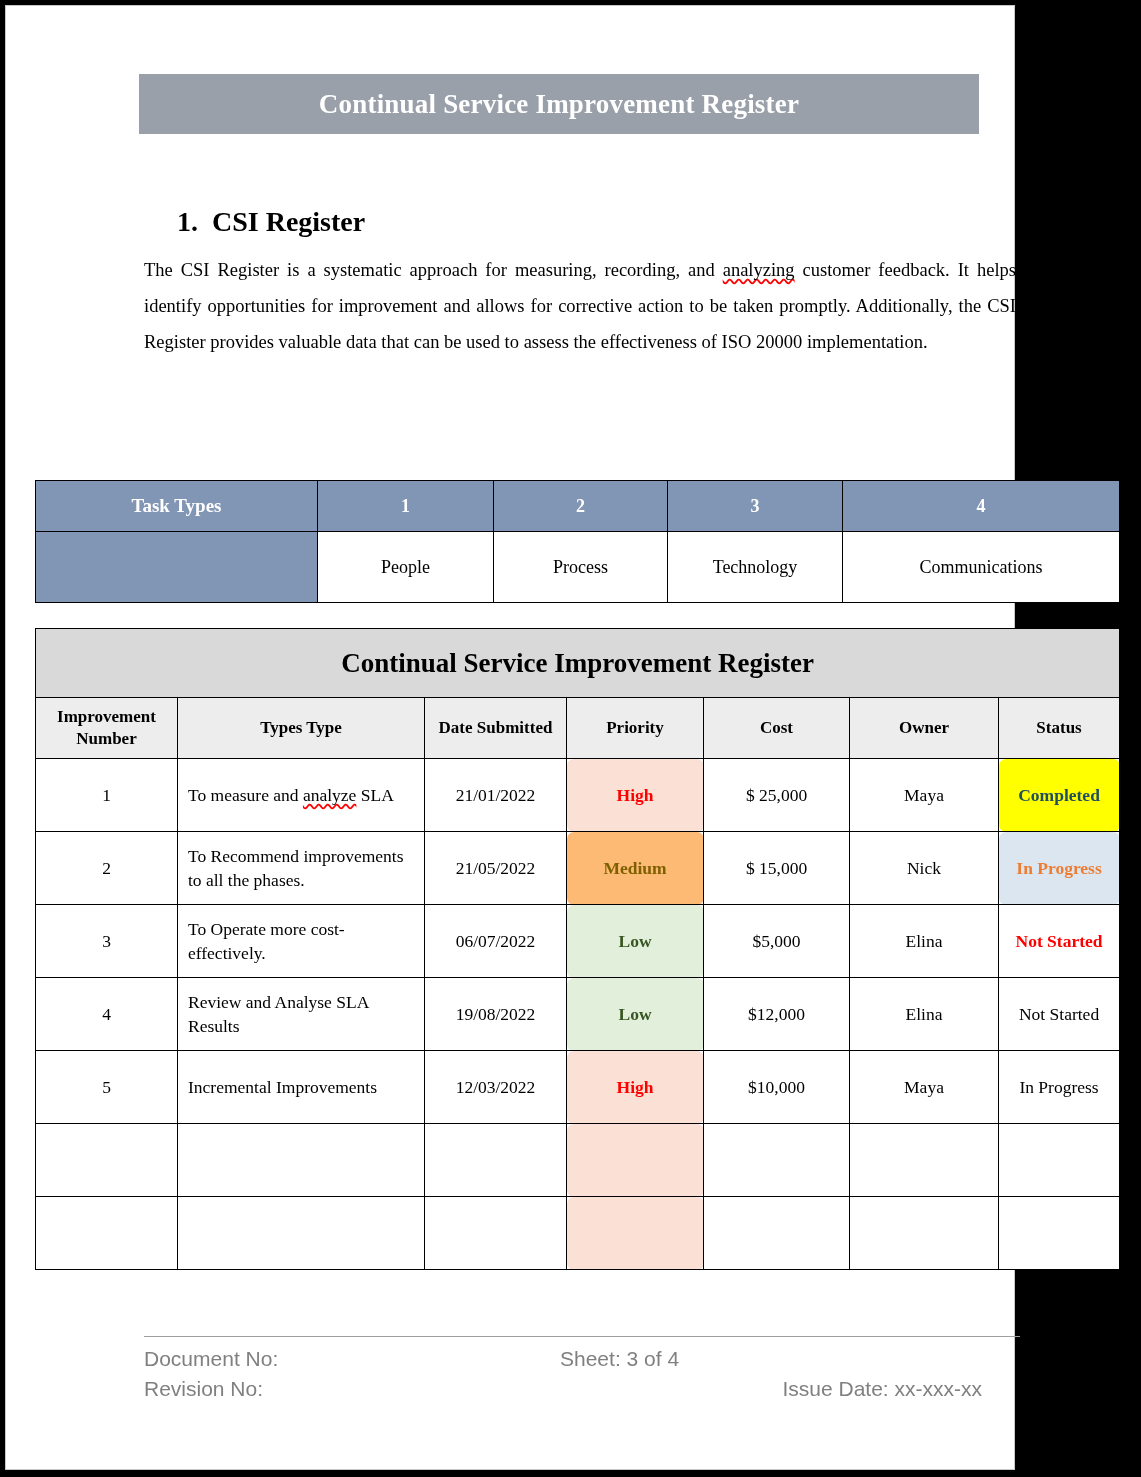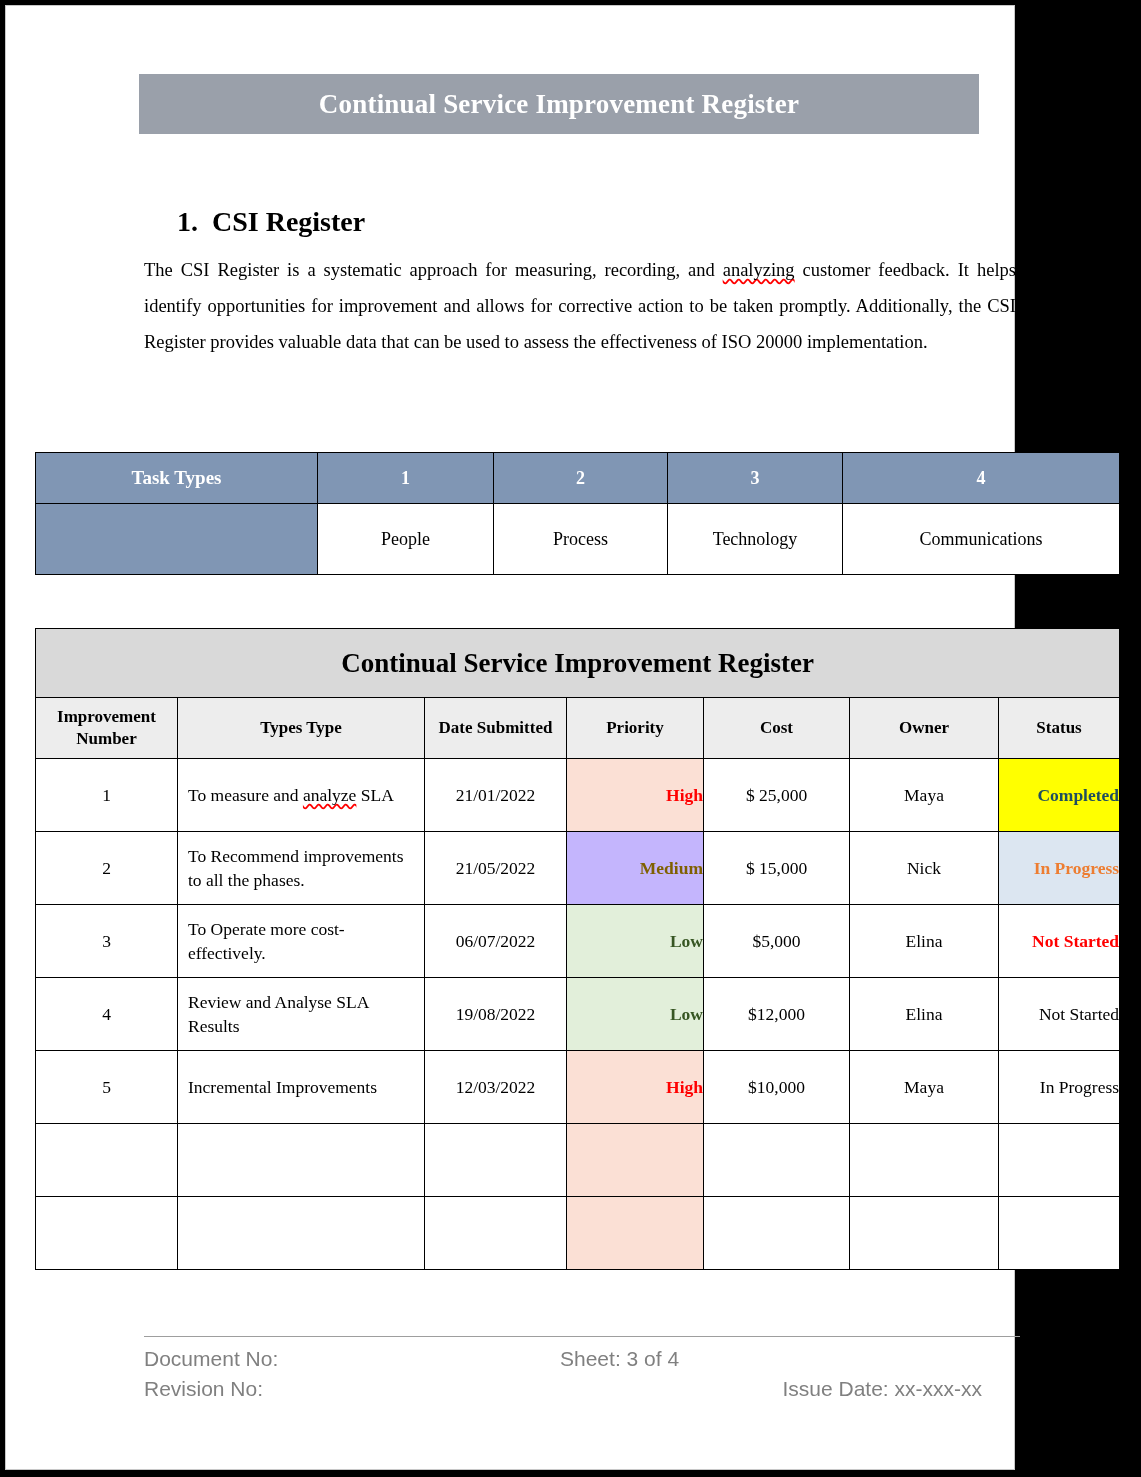--- a/index.html
+++ b/index.html
@@ -67,21 +67,21 @@
   .spell {
     text-decoration: underline wavy #ff0000;
     text-decoration-skip-ink: none;
     text-underline-offset: 2px;
   }
 
   
   #task-types-table {
     position: absolute;
     left: 29px;
-    top: 446px;
+    top: 474px;
     width: 1084px;
     border-collapse: collapse;
     table-layout: fixed;
   }
   #task-types-table td {
     border: 1px solid #000000;
     font-size: 18px;
     color: #000000;
     text-align: center;
     vertical-align: middle;
@@ -132,21 +132,21 @@
     vertical-align: middle;
     height: 72px;
     line-height: 24px;
   }
   #register-table td.c-num    { text-align: center; }
   #register-table td.c-task   { text-align: left; padding: 0 10px; }
   #register-table td.c-date,
   #register-table td.c-cost,
   #register-table td.c-owner  { text-align: center; }
   #register-table td.c-pri,
-  #register-table td.c-status { text-align: right; font-weight: bold; }
+  #register-table td.c-status { text-align: center; font-weight: bold; border-radius: 7px; }
   #register-table td.plain    { font-weight: normal; }
   #register-table tr.empty td { height: 72px; }
 
   
   #footer {
     position: absolute;
     left: 138px;
     top: 1330px;
     width: 876px;
     font-family: "Liberation Sans", sans-serif;
@@ -237,21 +237,21 @@
         <td class="cell c-pri" style="background: rgb(251, 224, 213); color: rgb(255, 0, 0);">High</td>
         <td class="cell c-cost">$ 25,000</td>
         <td class="cell c-owner">Maya</td>
         <td class="cell c-status" style="background: rgb(255, 255, 0); color: rgb(31, 78, 95);">Completed</td>
       </tr>
 
       <tr>
         <td class="cell c-num">2</td>
         <td class="cell c-task">To Recommend improvements to all the phases.</td>
         <td class="cell c-date">21/05/2022</td>
-        <td class="cell c-pri" style="background: #c4b5fd; color: rgb(127, 96, 0);">Medium</td>
+        <td class="cell c-pri" style="background: #fdba74; color: rgb(127, 96, 0);">Medium</td>
         <td class="cell c-cost">$ 15,000</td>
         <td class="cell c-owner">Nick</td>
         <td class="cell c-status" style="background: rgb(220, 230, 241); color: rgb(237, 125, 49);">In Progress</td>
       </tr>
 
       <tr>
         <td class="cell c-num">3</td>
         <td class="cell c-task">To Operate more cost-effectively.</td>
         <td class="cell c-date">06/07/2022</td>
         <td class="cell c-pri" style="background: rgb(226, 239, 218); color: rgb(55, 86, 35);">Low</td>

